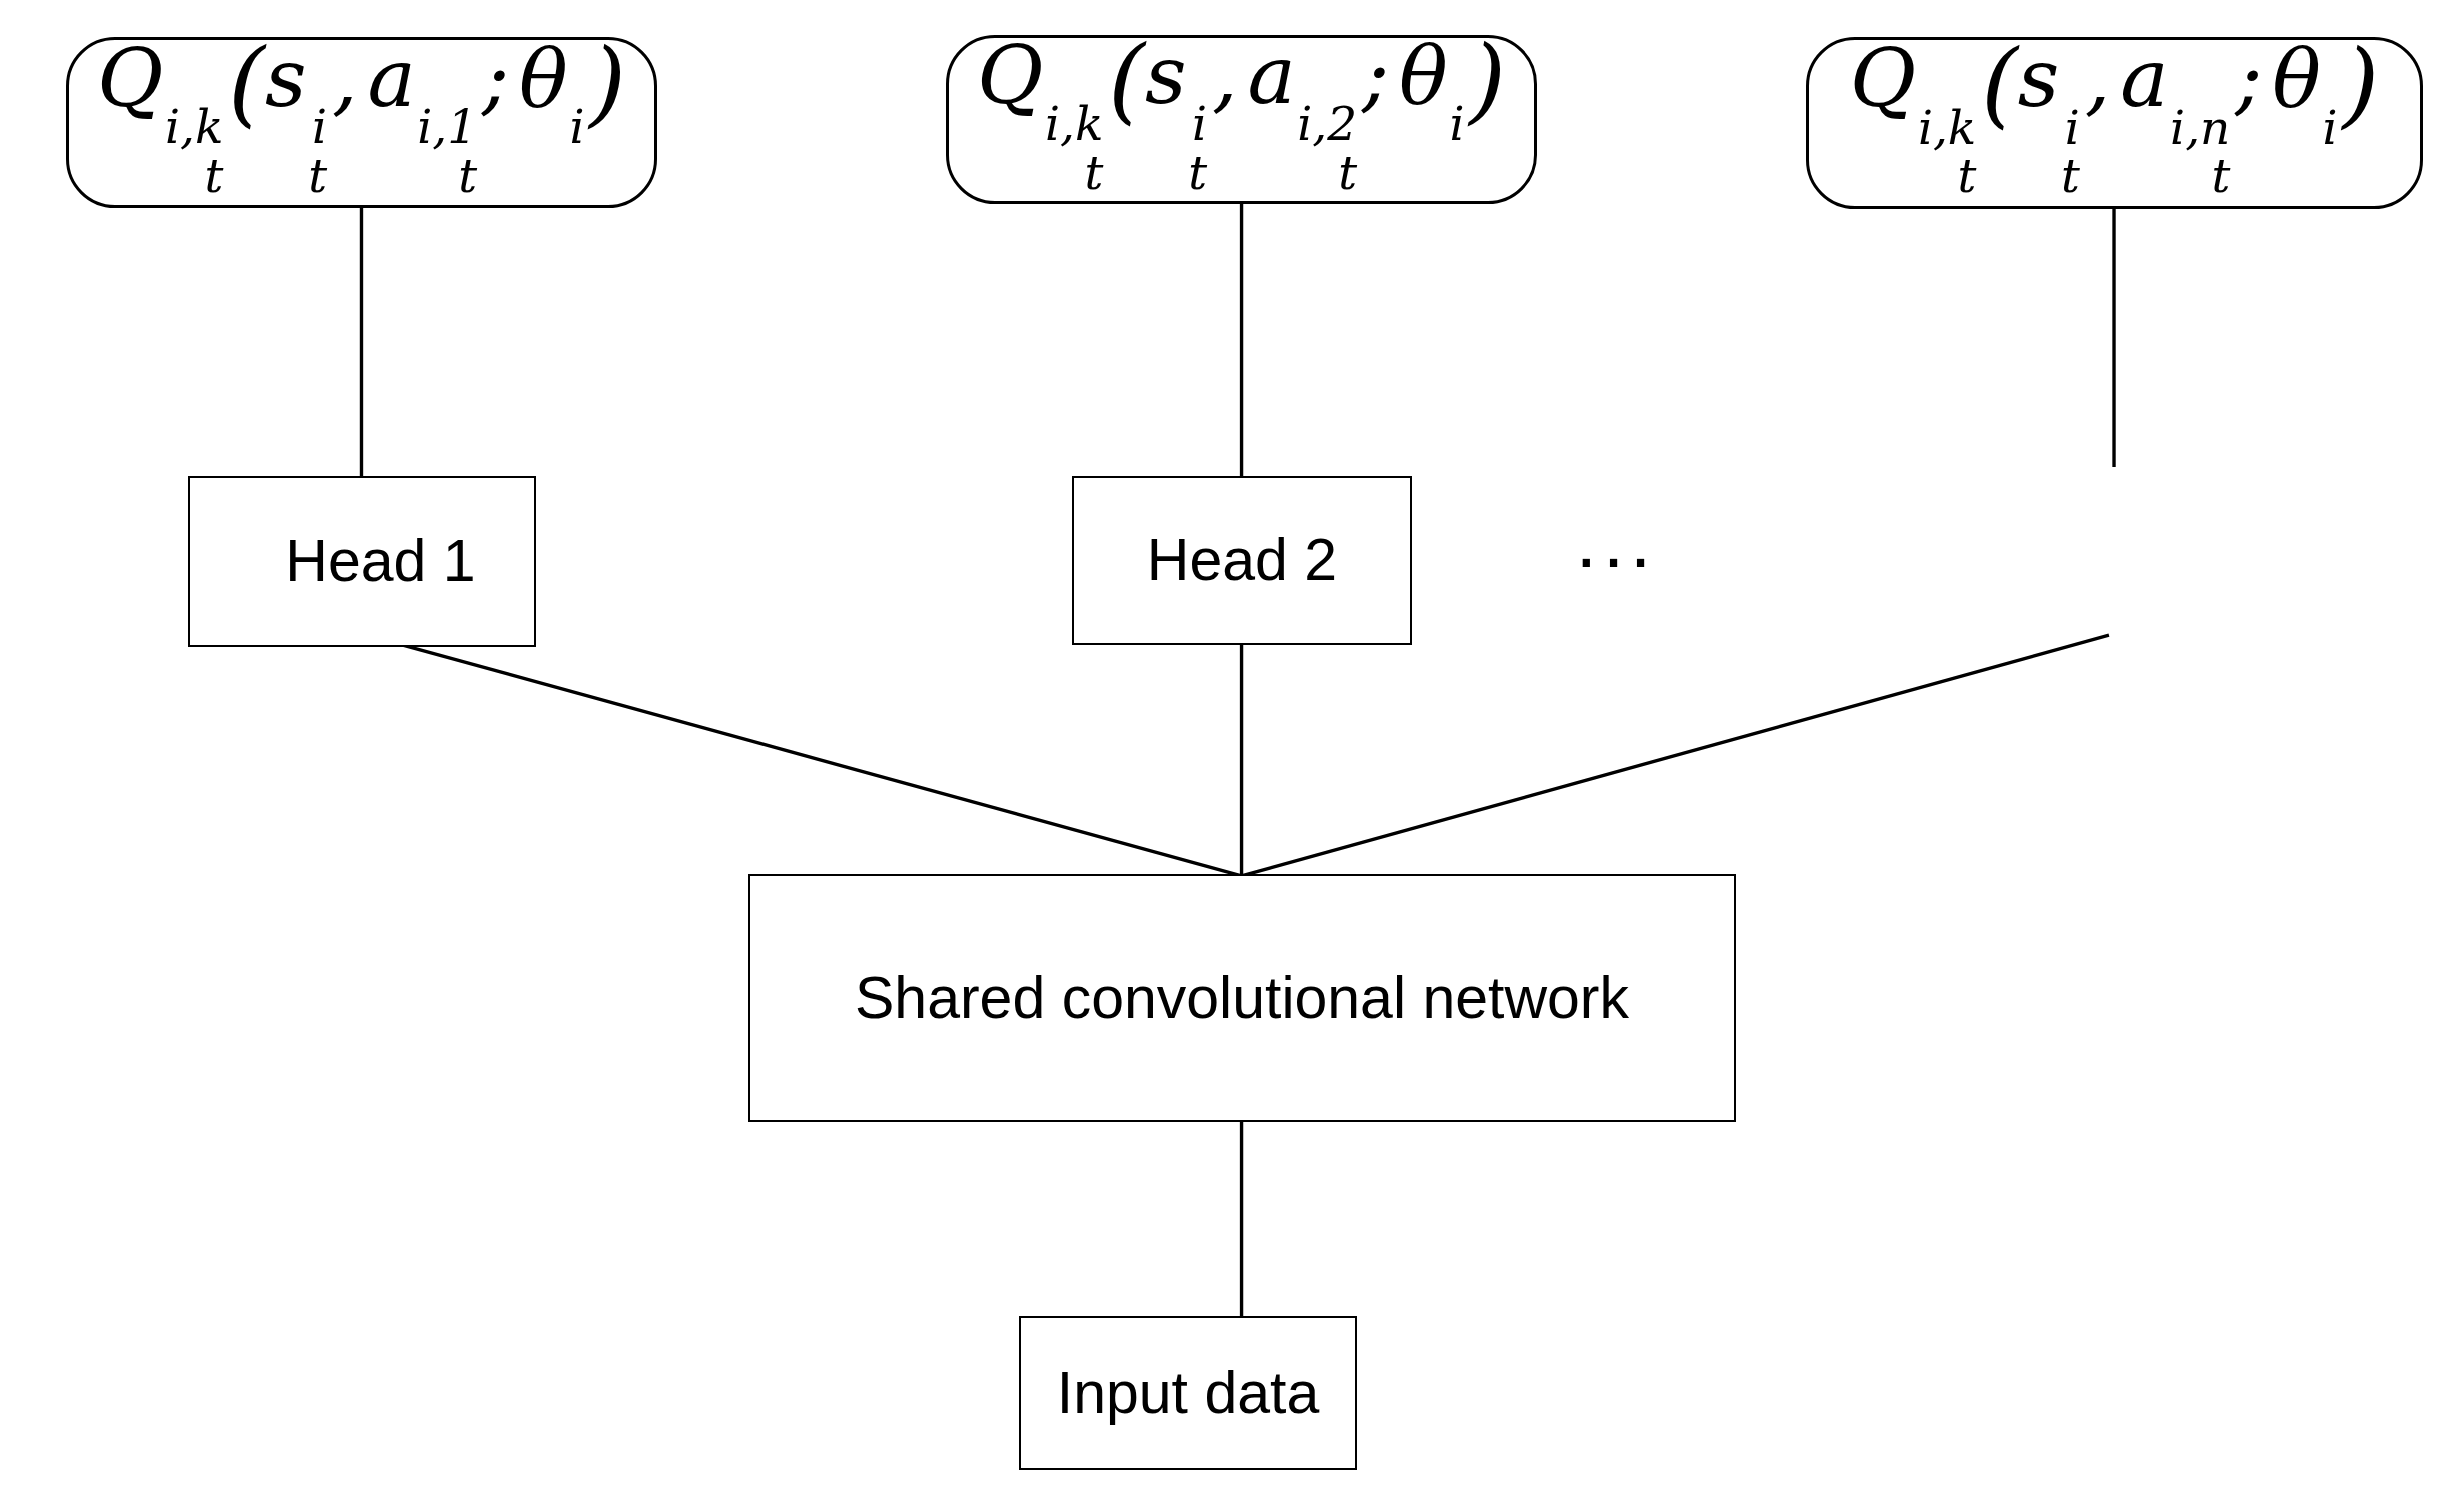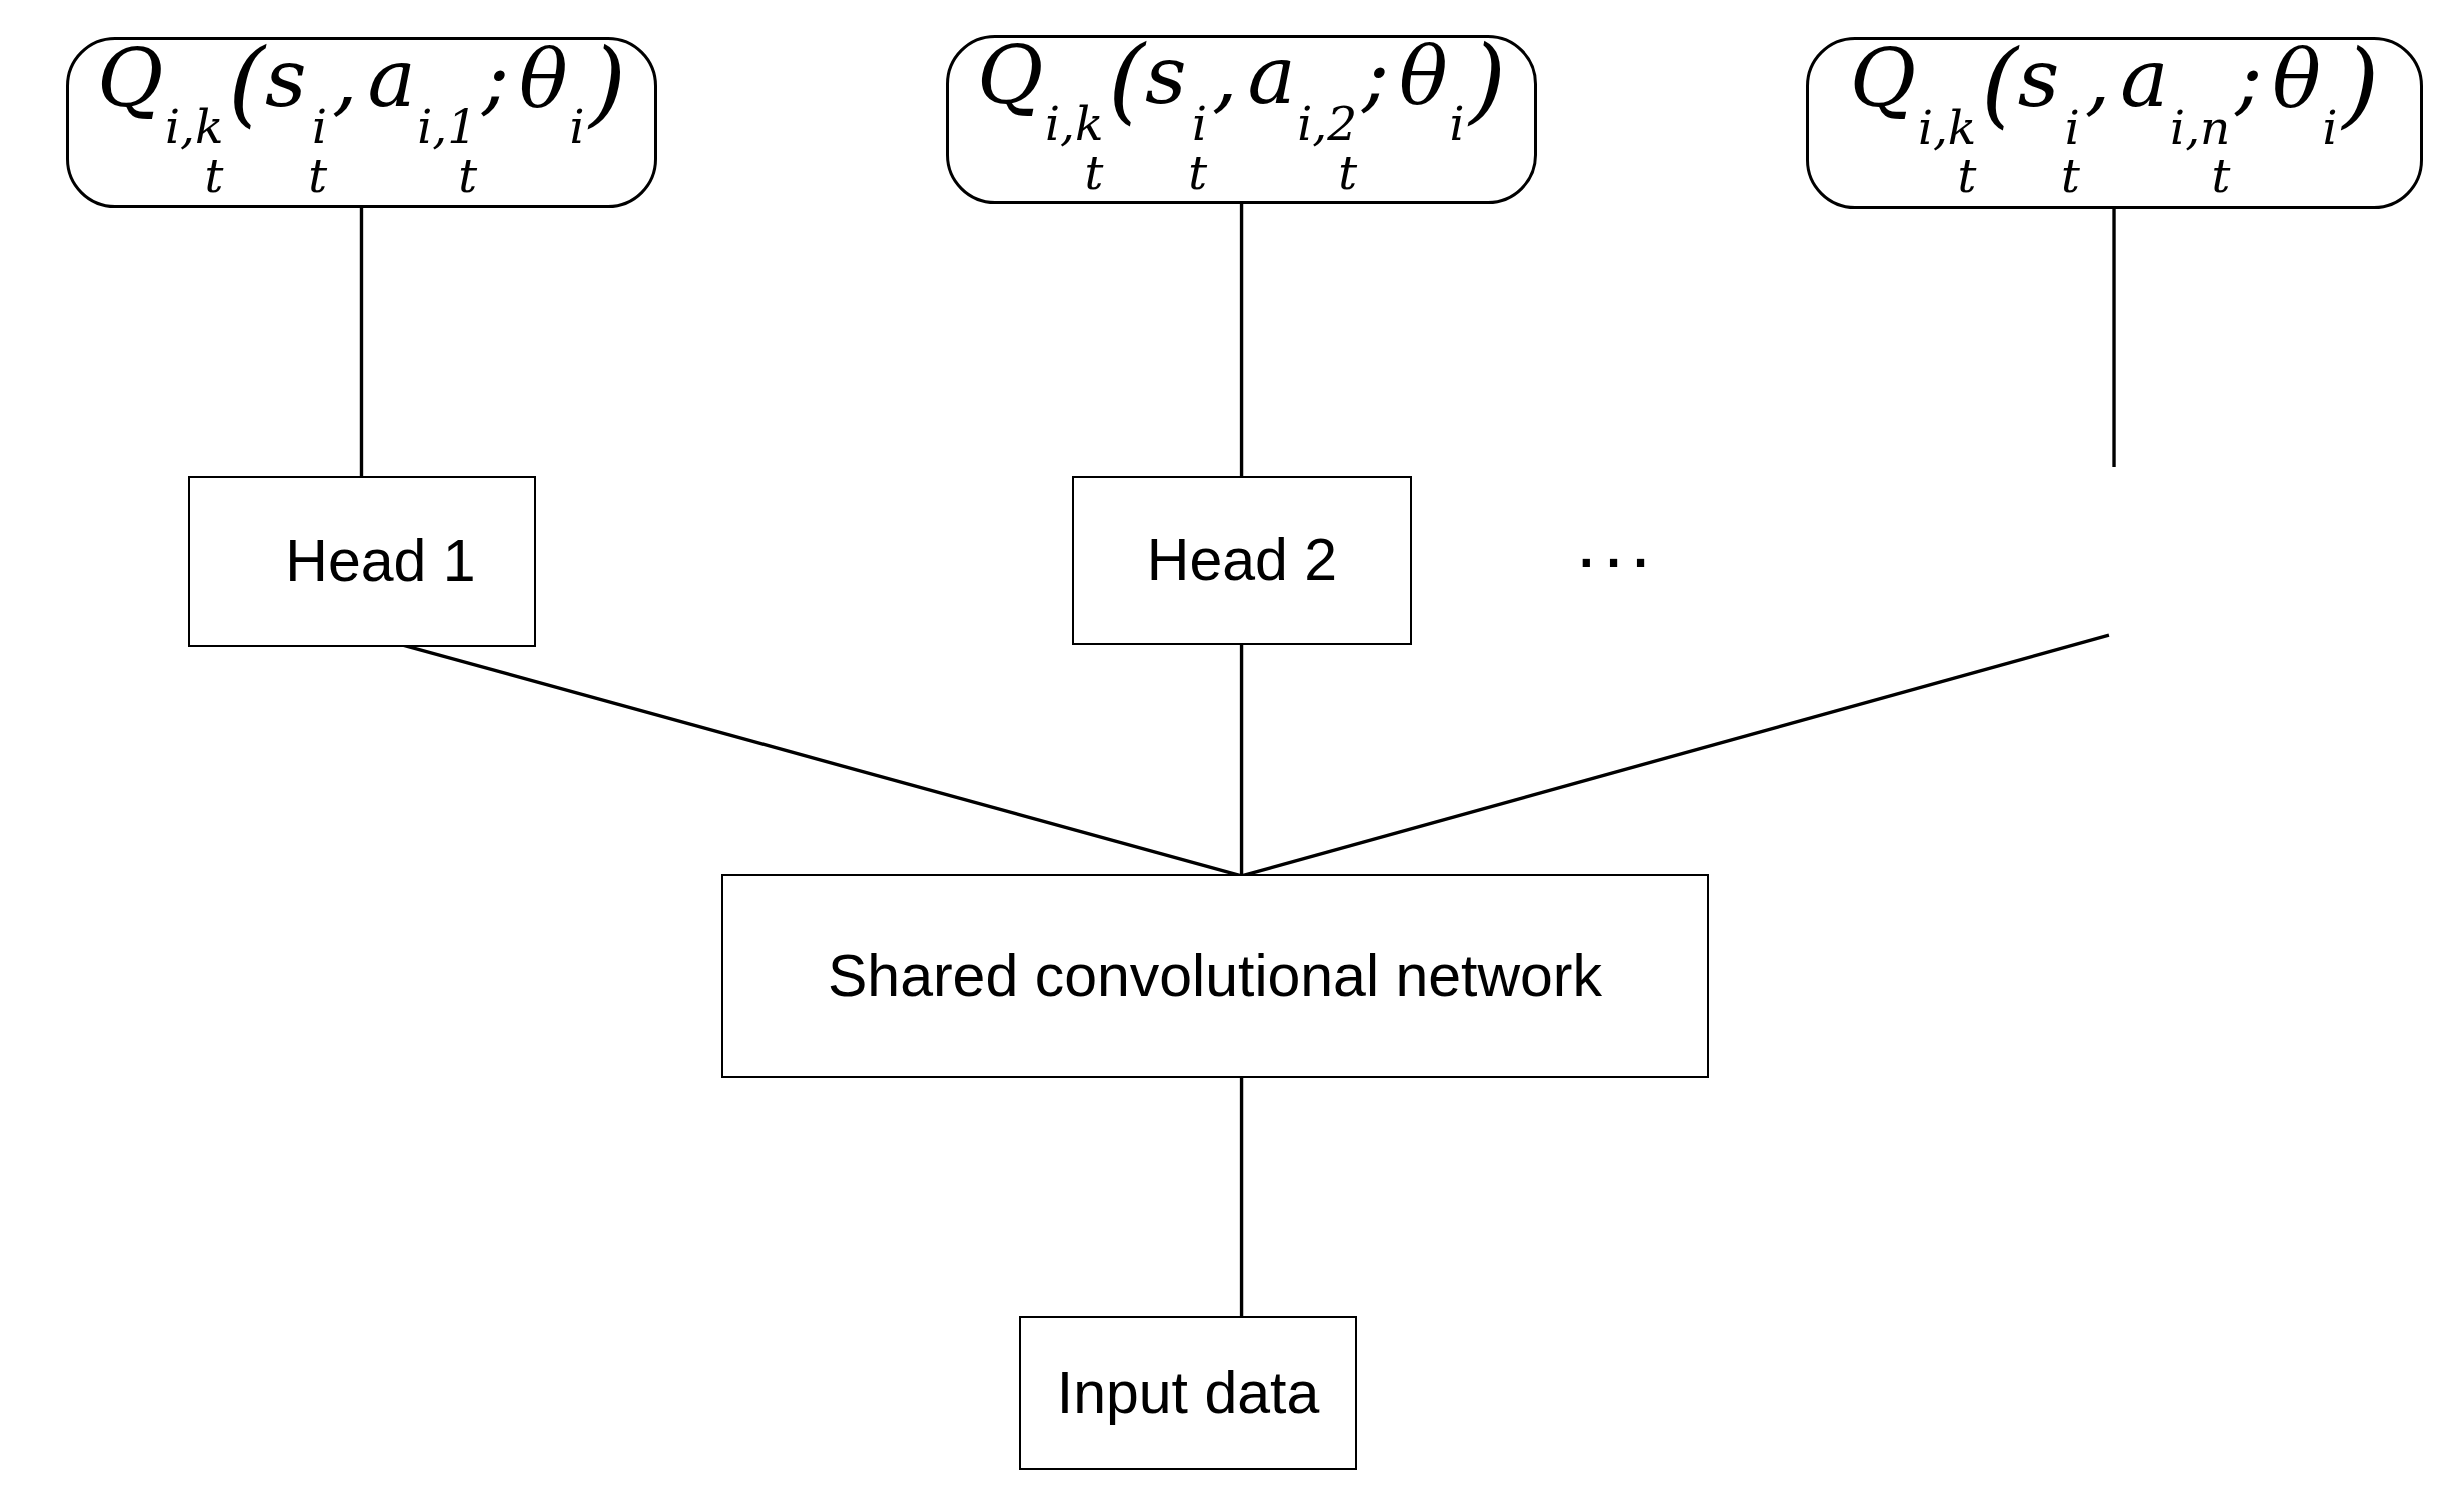--- a/index.html
+++ b/index.html
@@ -162,21 +162,21 @@
     <span class="label">Head 1</span>
   </div>
 
   <div class="box" style="left:1072px; top:476px; width:340px; height:169px;justify-content:center;">
     <span class="label">Head 2</span>
   </div>
 
   <div class="ellipsis">...</div>
 
 
-  <div class="box" style="left:721px; top:874px; width:988px; height:204px;">
+  <div class="box" style="left:748px; top:874px; width:988px; height:248px;">
     <span class="label">Shared convolutional network</span>
   </div>
 
   <div class="box" style="left:1019px; top:1316px; width:338px; height:154px;">
     <span class="label">Input data</span>
   </div>
 
 </div>
 
 

